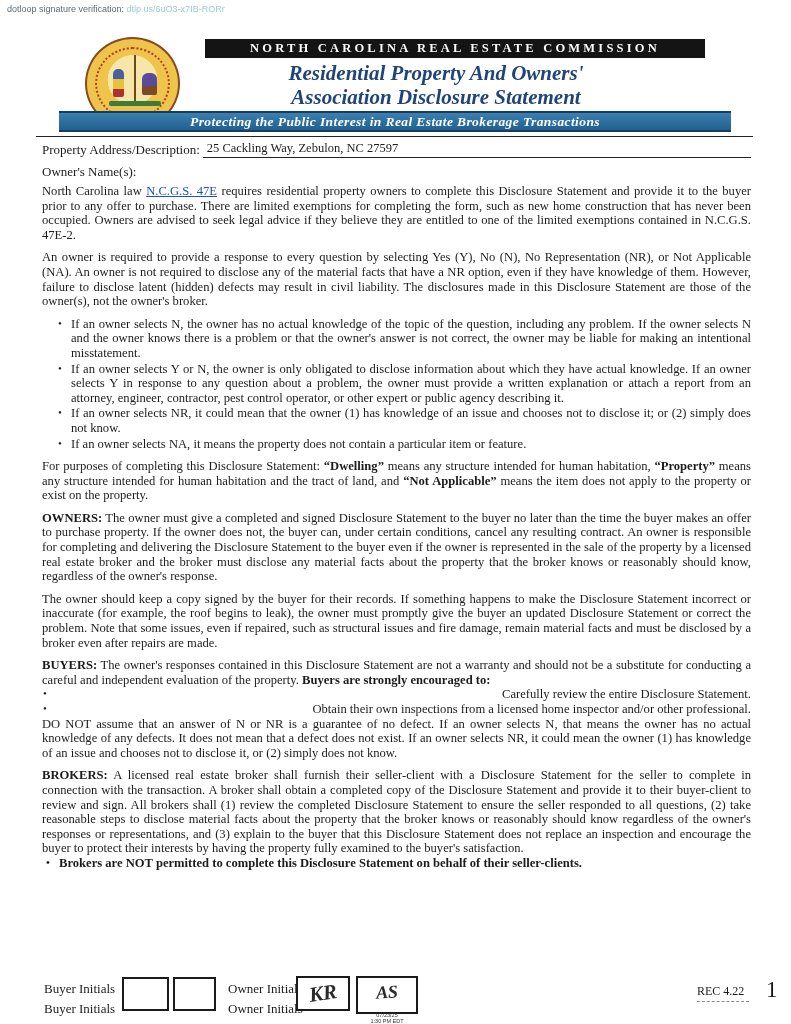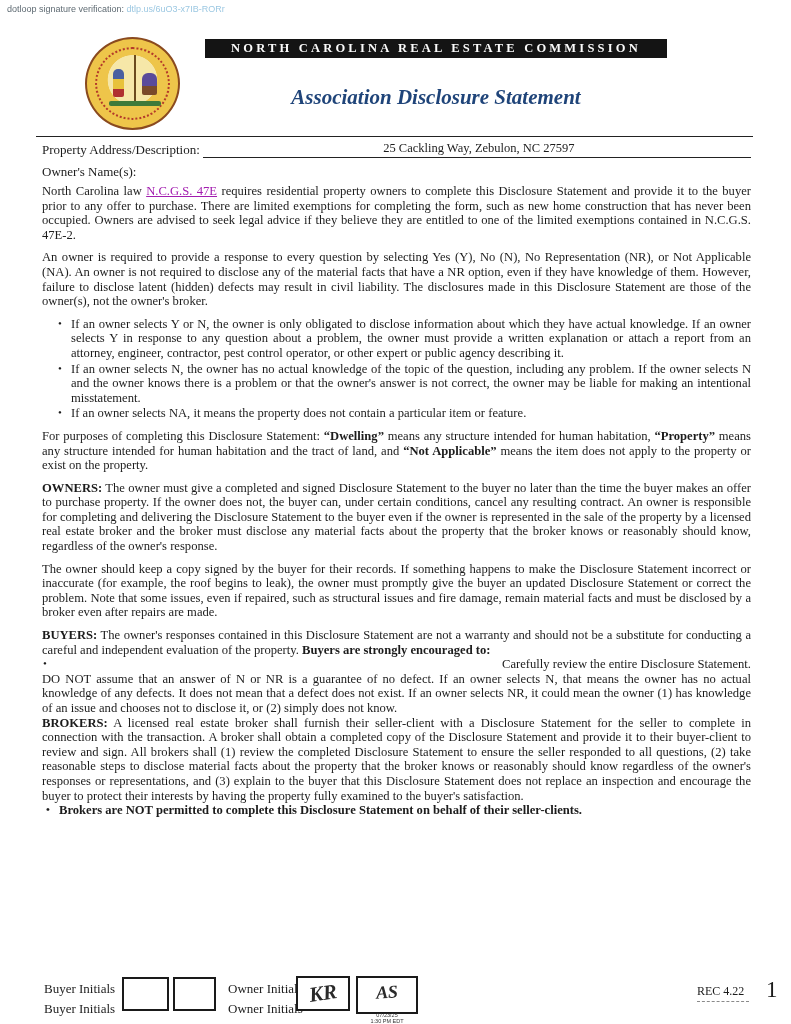--- a/index.html
+++ b/index.html
@@ -19,56 +19,56 @@
     background: radial-gradient(circle at 50% 46%, #f6e7a8 0 37%, #eec54a 38% 76%, #db9a2e 77% 100%);
     border:2px solid #8a4a1f; box-sizing:border-box;
   }
   .seal .ring { position:absolute; left:8px; top:8px; right:8px; bottom:8px; border-radius:50%; border:2px dotted #b43a2a; }
   .seal .pole { position:absolute; left:47px; top:16px; width:2px; height:48px; background:#6b4a1d; }
   .seal .fig-left { position:absolute; left:26px; top:30px; width:11px; height:28px; background:linear-gradient(#4a5fa0 0 35%, #e8c23a 35% 70%, #b03030 70% 100%); border-radius:5px 5px 2px 2px; }
   .seal .fig-right { position:absolute; left:55px; top:34px; width:15px; height:22px; background:linear-gradient(#5a4a9a 0 60%, #7a4a2a 60% 100%); border-radius:6px 6px 2px 2px; }
   .seal .ground { position:absolute; left:22px; top:62px; width:52px; height:5px; background:#3f7a3a; border-radius:2px; }
 
   .commission-bar {
-    position:absolute; left:205px; top:39px; width:462px; height:19px;
+    position:absolute; left:205px; top:39px; width:500px; height:19px;
     background:#141414; color:#fbfbfb; text-align:center; line-height:19px;
     font-size:12.5px; font-weight:bold; letter-spacing:3.2px;
   }
   .doc-title { position:absolute; left:205px; width:462px; text-align:center; color:#1f4479; font-weight:bold; font-style:italic; font-size:21px; }
   .title1 { top:61px; }
   .title2 { top:85px; }
   .tagline-bar {
     position:absolute; left:59px; top:111px; width:672px; height:17px;
     background:linear-gradient(#3d7fae, #1f608f);
     border-top:2.5px solid #123f63; border-bottom:2.5px solid #123f63;
     color:#ffffff; font-weight:bold; font-style:italic; font-size:13.5px;
     text-align:center; line-height:17px; letter-spacing:0.4px;
   }
   .header-rule { position:absolute; left:36px; top:136px; width:717px; height:0; border-top:1.3px solid #222; }
 
   
   .field-row { position:absolute; left:42px; width:709px; display:flex; align-items:flex-end; font-size:13px; }
   .row-property { top:140px; }
   .row-owner { top:158px; height:22px; }
   .field-label { white-space:nowrap; padding-right:3px; }
-  .field-line { flex:1 1 auto; border-bottom:1.3px solid #222; padding:0 0 1px 4px; position:relative;text-align:center; }
+  .field-line { flex:1 1 auto; border-bottom:1.3px solid #222; padding:0 0 1px 4px; position:relative; }
   .typed-value { font-size:12.5px; }
   .handwriting {
     font-family:"Liberation Sans",sans-serif; font-weight:bold; font-size:16px;
     letter-spacing:2.5px; color:#23201c; transform:rotate(-0.4deg); display:inline-block; word-spacing:8px;
   }
 
   
   .body-copy {
     position:absolute; left:42px; top:184px; width:709px;
     font-size:12.6px; line-height:1.16; text-align:justify;
   }
   .body-copy p { margin:0 0 8px 0; }
   .bold { font-weight:bold; }
-  .link { color:#a21caf; text-decoration:underline; }
+  .link { color:#1d4ed8; text-decoration:underline; }
   .bullet { position:relative; margin:0 0 1px 14px; padding-left:15px; }
   .bullet::before { content:"\2022"; position:absolute; left:2px; top:0; font-size:11px; }
   .bullet-group { margin-bottom:8px; }
   .inline-bullet { position:relative; padding-left:11px; text-align:right; }
   .inline-bullet::before { content:"\2022"; position:absolute; left:1px; top:0; font-size:11px; }
   .no-gap { margin-bottom:1px; }
 
   
   .footer-label { position:absolute; font-size:13px; white-space:nowrap; }
   .init-box { position:absolute; border:2px solid #1a1a1a; box-sizing:border-box; background:#fff; }
@@ -94,53 +94,57 @@
   </div>
 
   <div class="seal">
     <div class="ring"></div>
     <div class="pole"></div>
     <div class="fig-left"></div>
     <div class="fig-right"></div>
     <div class="ground"></div>
   </div>
   <div class="commission-bar">NORTH CAROLINA REAL ESTATE COMMISSION</div>
+  <div class="doc-title title1">Residential Property And Owners'</div>
   <div class="doc-title title2">Association Disclosure Statement</div>
+  <div class="tagline-bar">Protecting the Public Interest in Real Estate Brokerage Transactions</div>
   <div class="header-rule"></div>
 
   <div class="field-row row-property">
     <span class="field-label">Property Address/Description:</span>
     <span class="field-line">
       <span class="typed-value">25 Cackling Way, Zebulon, NC 27597</span>
     </span>
   </div>
   <div class="field-row row-owner">
     <span class="field-label">Owner's Name(s):</span>
   </div>
 
   <div class="body-copy">
 
     <p><span>North Carolina law </span><a href="#" class="link">N.C.G.S. 47E</a><span> requires residential property owners to complete this Disclosure Statement and provide it to the buyer prior to any offer to purchase. There are limited exemptions for completing the form, such as new home construction that has never been occupied. Owners are advised to seek legal advice if they believe they are entitled to one of the limited exemptions contained in N.C.G.S. 47E-2.</span></p>
 
     <p class="no-gap">An owner is required to provide a response to every question by selecting Yes (Y), No (N), No Representation (NR), or Not Applicable (NA). An owner is not required to disclose any of the material facts that have a NR option, even if they have knowledge of them. However, failure to disclose latent (hidden) defects may result in civil liability. The disclosures made in this Disclosure Statement are those of the owner(s), not the owner's broker.</p>
     <div class="bullet-group">
+      <div class="bullet">If an owner selects N, the owner has no actual knowledge of the topic of the question, including any problem. If the owner selects N and the owner knows there is a problem or that the owner's answer is not correct, the owner may be liable for making an intentional misstatement.</div>
       <div class="bullet">If an owner selects Y or N, the owner is only obligated to disclose information about which they have actual knowledge. If an owner selects Y in response to any question about a problem, the owner must provide a written explanation or attach a report from an attorney, engineer, contractor, pest control operator, or other expert or public agency describing it.</div>
-      <div class="bullet">If an owner selects N, the owner has no actual knowledge of the topic of the question, including any problem. If the owner selects N and the owner knows there is a problem or that the owner's answer is not correct, the owner may be liable for making an intentional misstatement.</div>
+      <div class="bullet">If an owner selects NR, it could mean that the owner (1) has knowledge of an issue and chooses not to disclose it; or (2) simply does not know.</div>
       <div class="bullet">If an owner selects NA, it means the property does not contain a particular item or feature.</div>
     </div>
 
     <p><span>For purposes of completing this Disclosure Statement: </span><span class="bold">“Dwelling”</span><span> means any structure intended for human habitation, </span><span class="bold">“Property”</span><span> means any structure intended for human habitation and the tract of land, and </span><span class="bold">“Not Applicable”</span><span> means the item does not apply to the property or exist on the property.</span></p>
 
     <p><span class="bold">OWNERS:</span><span> The owner must give a completed and signed Disclosure Statement to the buyer no later than the time the buyer makes an offer to purchase property. If the owner does not, the buyer can, under certain conditions, cancel any resulting contract. An owner is responsible for completing and delivering the Disclosure Statement to the buyer even if the owner is represented in the sale of the property by a licensed real estate broker and the broker must disclose any material facts about the property that the broker knows or reasonably should know, regardless of the owner's response.</span></p>
 
     <p>The owner should keep a copy signed by the buyer for their records. If something happens to make the Disclosure Statement incorrect or inaccurate (for example, the roof begins to leak), the owner must promptly give the buyer an updated Disclosure Statement or correct the problem. Note that some issues, even if repaired, such as structural issues and fire damage, remain material facts and must be disclosed by a broker even after repairs are made.</p>
 
-    <div style="">
+    <div style="margin-bottom:8px">
       <p class="no-gap" style="margin-bottom:0"><span class="bold">BUYERS:</span><span> The owner's responses contained in this Disclosure Statement are not a warranty and should not be a substitute for conducting a careful and independent evaluation of the property. </span><span class="bold">Buyers are strongly encouraged to:</span></p>
       <div class="inline-bullet">Carefully review the entire Disclosure Statement.</div>
+      <div class="inline-bullet">Obtain their own inspections from a licensed home inspector and/or other professional.</div>
       <div>DO NOT assume that an answer of N or NR is a guarantee of no defect. If an owner selects N, that means the owner has no actual knowledge of any defects. It does not mean that a defect does not exist. If an owner selects NR, it could mean the owner (1) has knowledge of an issue and chooses not to disclose it, or (2) simply does not know.</div>
     </div>
 
     <div>
       <p class="no-gap" style="margin-bottom:0"><span class="bold">BROKERS:</span><span> A licensed real estate broker shall furnish their seller-client with a Disclosure Statement for the seller to complete in connection with the transaction. A broker shall obtain a completed copy of the Disclosure Statement and provide it to their buyer-client to review and sign. All brokers shall (1) review the completed Disclosure Statement to ensure the seller responded to all questions, (2) take reasonable steps to disclose material facts about the property that the broker knows or reasonably should know regardless of the owner's responses or representations, and (3) explain to the buyer that this Disclosure Statement does not replace an inspection and encourage the buyer to protect their interests by having the property fully examined to the buyer's satisfaction.</span></p>
       <div class="bullet bold" style="margin-left:2px">Brokers are NOT permitted to complete this Disclosure Statement on behalf of their seller-clients.</div>
     </div>
   </div>
 
   <div class="footer-label" style="left:44px; top:981px;">Buyer Initials</div>

